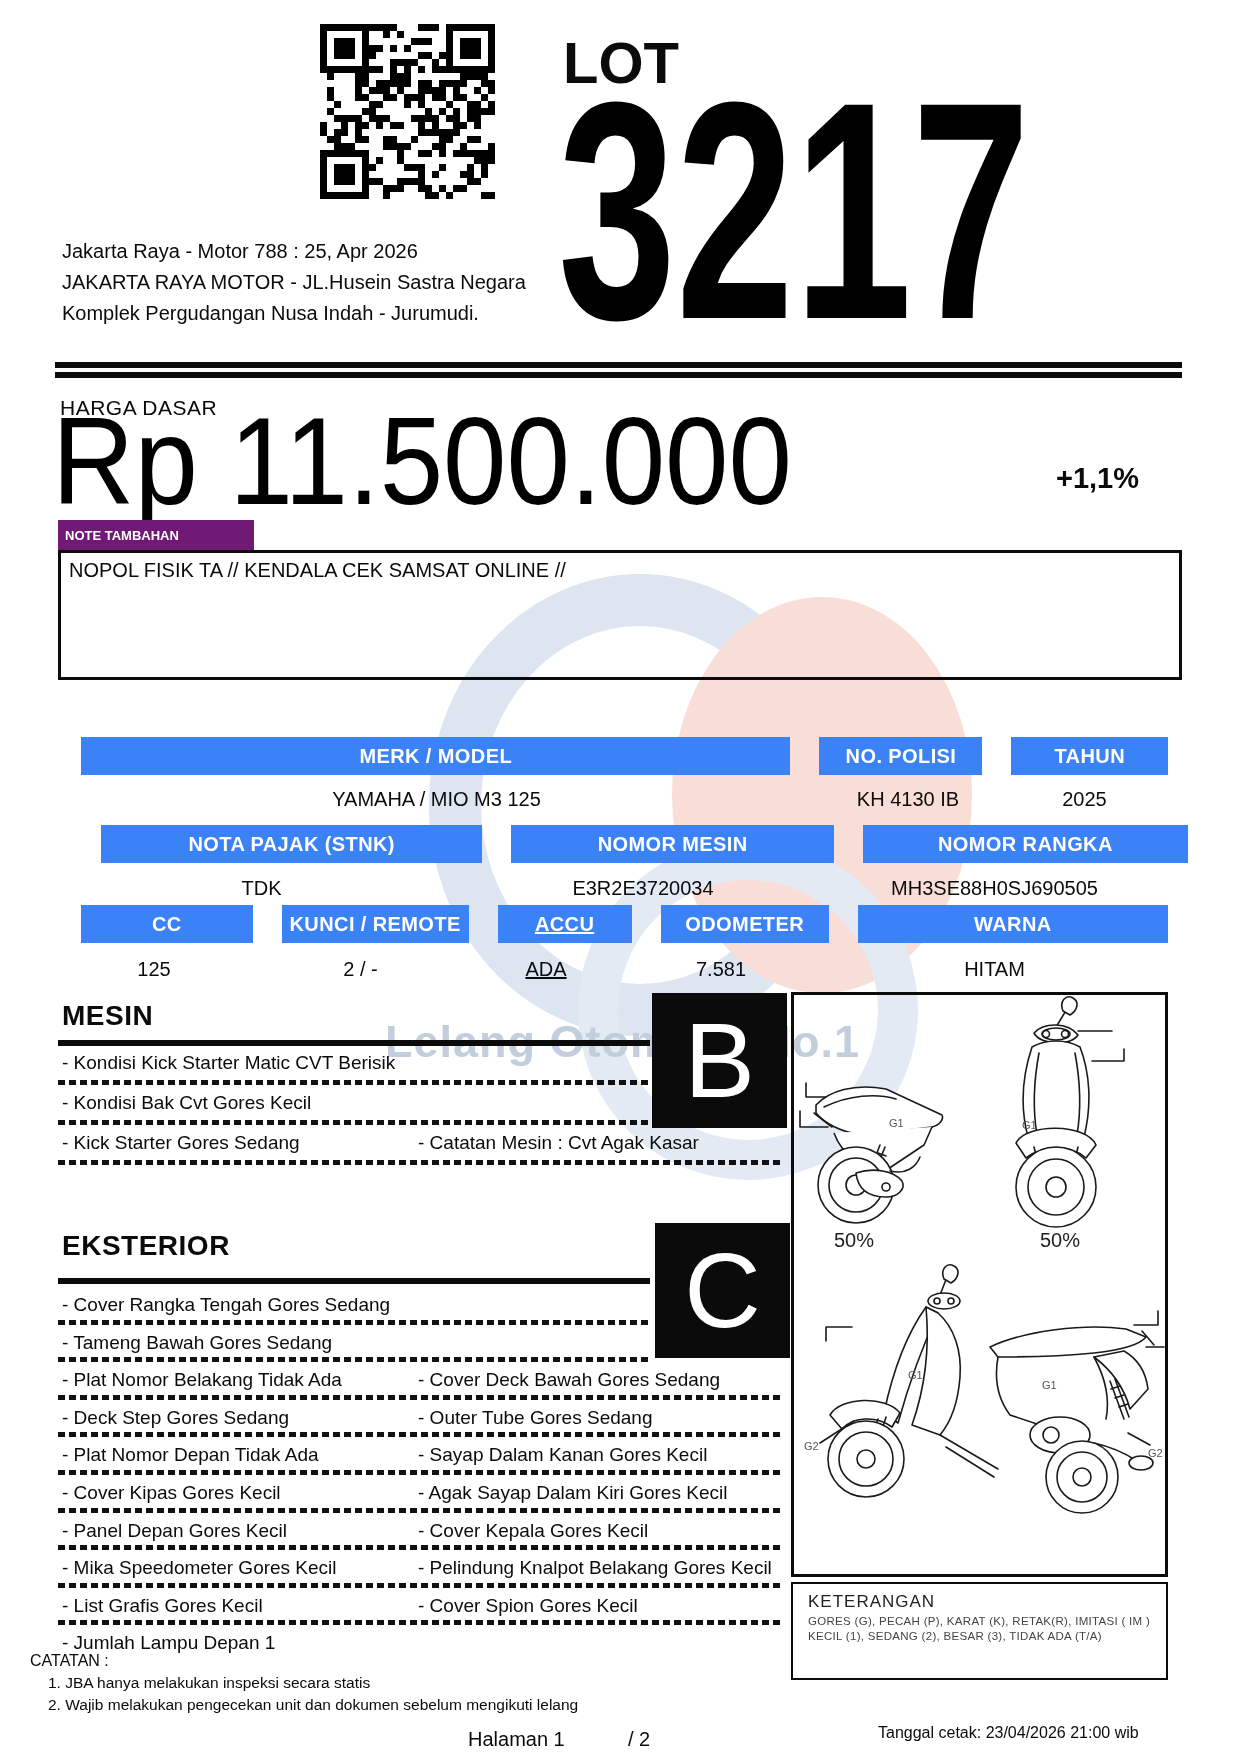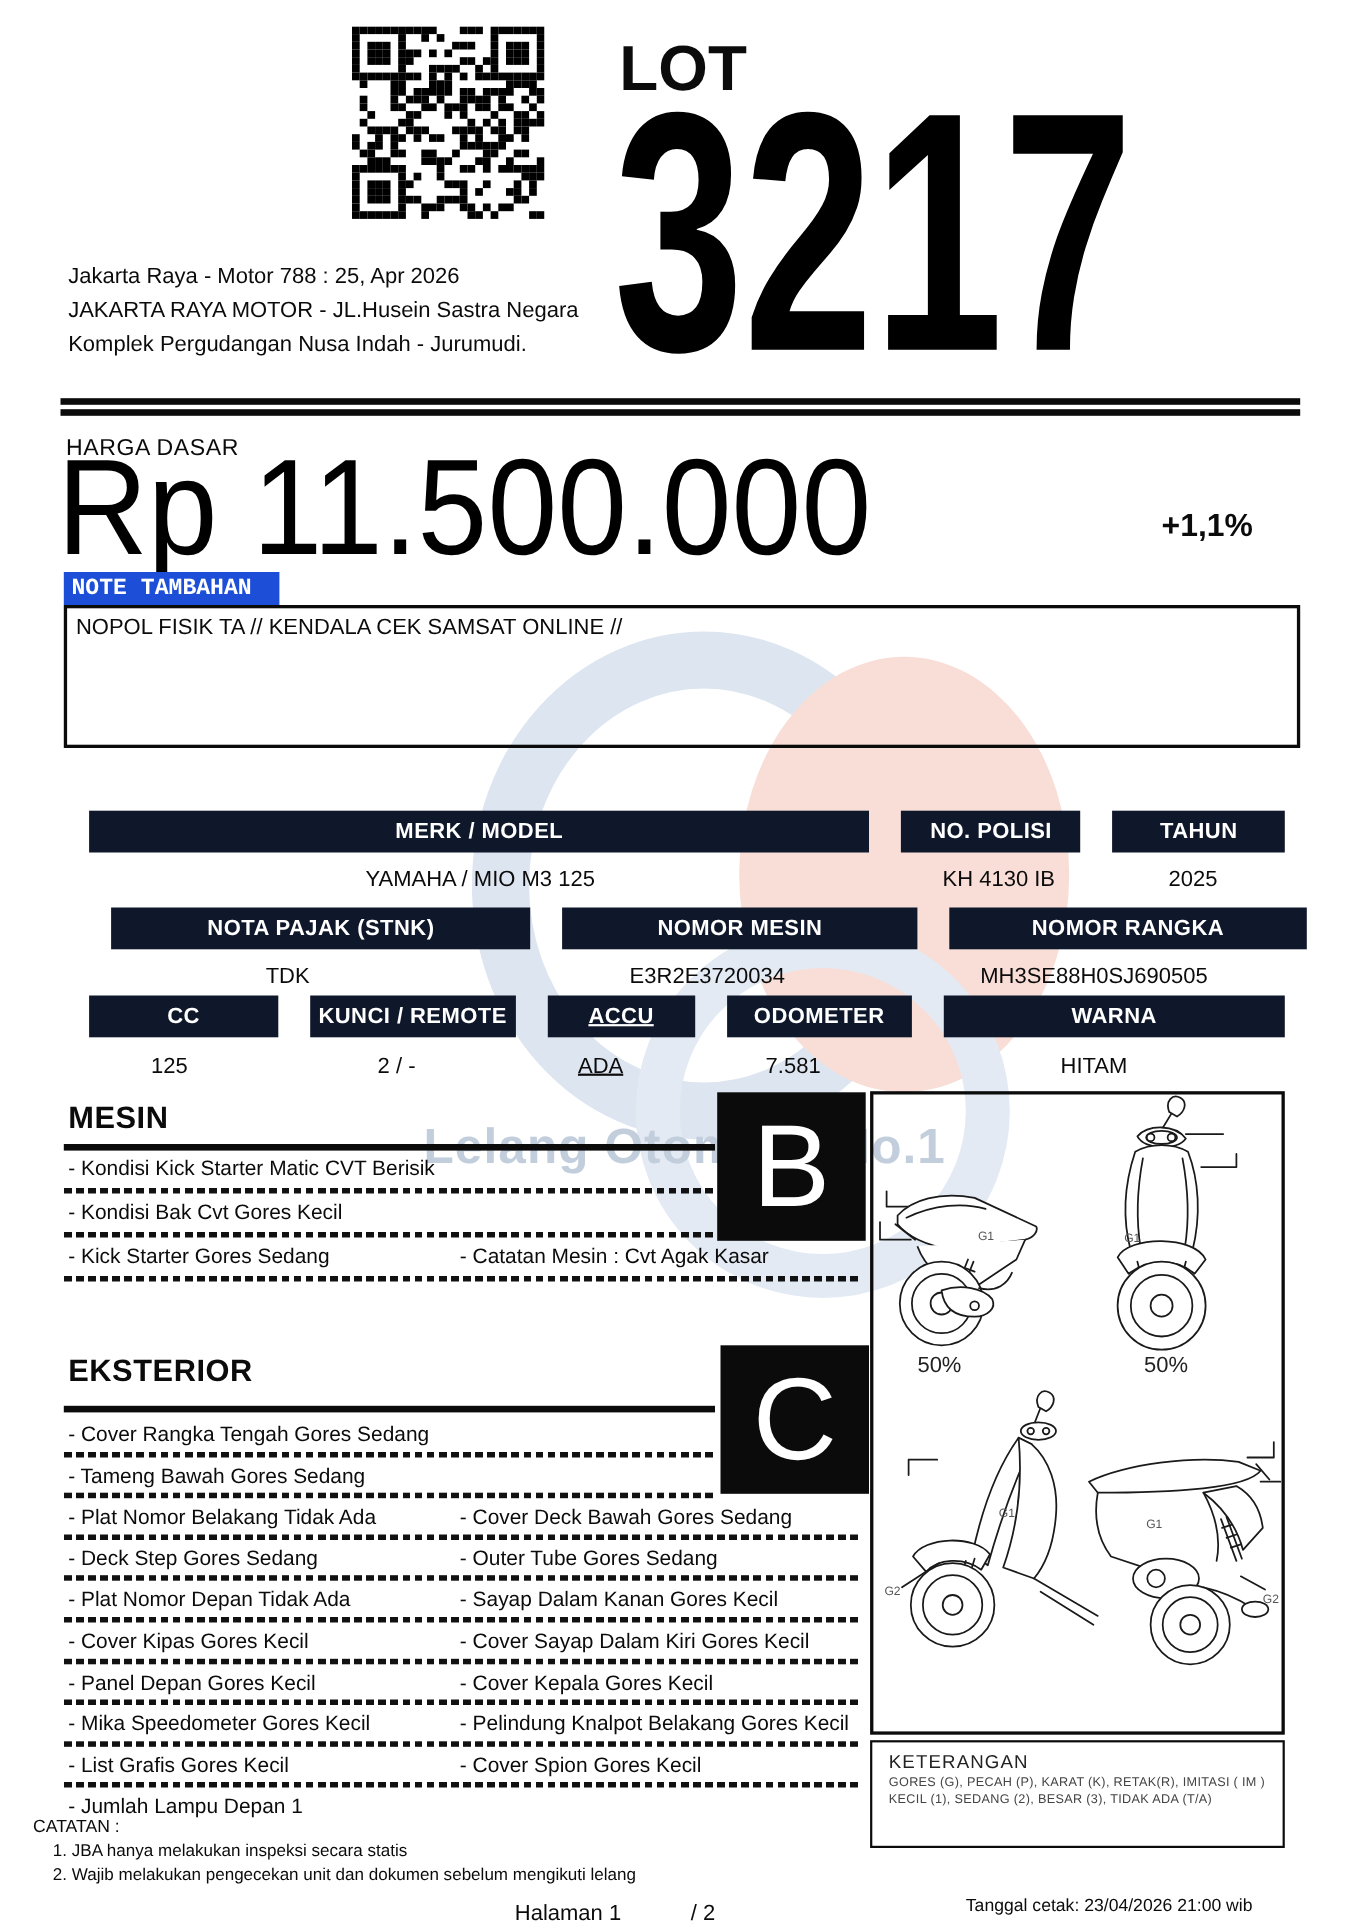--- a/index.html
+++ b/index.html
@@ -15,28 +15,28 @@
   #qr{left:320px;top:24px;width:175px;height:175px;}
   #lot-label{left:563px;top:34px;font-size:58px;font-weight:bold;line-height:1;}
   #lot-number-svg{left:558px;top:90px;}
   #address{left:62px;top:236px;font-size:20px;line-height:31px;white-space:nowrap;}
   .rule{left:55px;width:1127px;height:6px;background:#0b0b0b;}
   #rule1{top:362px;} #rule2{top:372px;}
   #harga-label{left:60px;top:396px;font-size:21px;letter-spacing:.5px;}
   #price-svg{left:52px;top:408px;}
   #price-change{left:1056px;top:462px;font-size:29px;font-weight:bold;}
   
-  #note-tab{left:58px;top:520px;width:196px;height:30px;background:#1d4ed8;color:#fff;
-            font-size:21px;font-weight:bold;display:flex;align-items:center;padding-left:7px;box-sizing:border-box;font-family:Liberation Mono, monospace;}
+  #note-tab{left:58px;top:520px;width:196px;height:30px;background:#701a75;color:#fff;
+            font-size:13px;font-weight:bold;display:flex;align-items:center;padding-left:7px;box-sizing:border-box;}
   #note-box{left:58px;top:550px;width:1124px;height:130px;border:3px solid #0b0b0b;box-sizing:border-box;}
   #note-text{margin:6px 0 0 8px;font-size:20px;}
   
   .trow{left:58px;width:1110px;display:flex;gap:6px;}
   .trow .cell{display:flex;align-items:center;justify-content:center;box-sizing:border-box;}
-  .hrow .cell{background:#0f172a;color:#fff;font-weight:bold;font-size:20px;height:38px;letter-spacing:.4px;margin-left:23px;}
+  .hrow .cell{background:#3b82f6;color:#fff;font-weight:bold;font-size:20px;height:38px;letter-spacing:.4px;margin-left:23px;}
   .vrow .cell{font-size:20px;height:44px;}
   #head-a{top:737px;} #val-a{top:777px;}
   #head-b{top:825px;padding-left:20px;} #val-b{top:866px;}
   #head-c{top:905px;} #val-c{top:947px;}
   .wA1{width:757px;} .wA2{width:174px;} .wA3{width:167px;}
   .wB1{width:407px;} .wB2{width:344px;} .wB3{width:347px;}
   .wC1{width:192px;} .wC2{width:209px;} .wC3{width:150px;text-decoration:underline;} .wC4{width:188px;} .wC5{width:347px;}
   
   .sec-title{left:62px;font-size:28px;font-weight:bold;letter-spacing:.5px;}
   #mesin-title{top:1000px;} #eks-title{top:1230px;}
@@ -498,21 +498,21 @@
       <span class="rt">- Outer Tube Gores Sedang</span>
       <div class="dot"></div>
     </div>
     <div class="row">
       <span class="lt">- Plat Nomor Depan Tidak Ada</span>
       <span class="rt">- Sayap Dalam Kanan Gores Kecil</span>
       <div class="dot"></div>
     </div>
     <div class="row">
       <span class="lt">- Cover Kipas Gores Kecil</span>
-      <span class="rt">- Cover Sayap Dalam Kiri Gores Kecil</span>
+      <span class="rt">- Agak Sayap Dalam Kiri Gores Kecil</span>
       <div class="dot"></div>
     </div>
     <div class="row">
       <span class="lt">- Panel Depan Gores Kecil</span>
       <span class="rt">- Cover Kepala Gores Kecil</span>
       <div class="dot"></div>
     </div>
     <div class="row">
       <span class="lt">- Mika Speedometer Gores Kecil</span>
       <span class="rt">- Pelindung Knalpot Belakang Gores Kecil</span>

